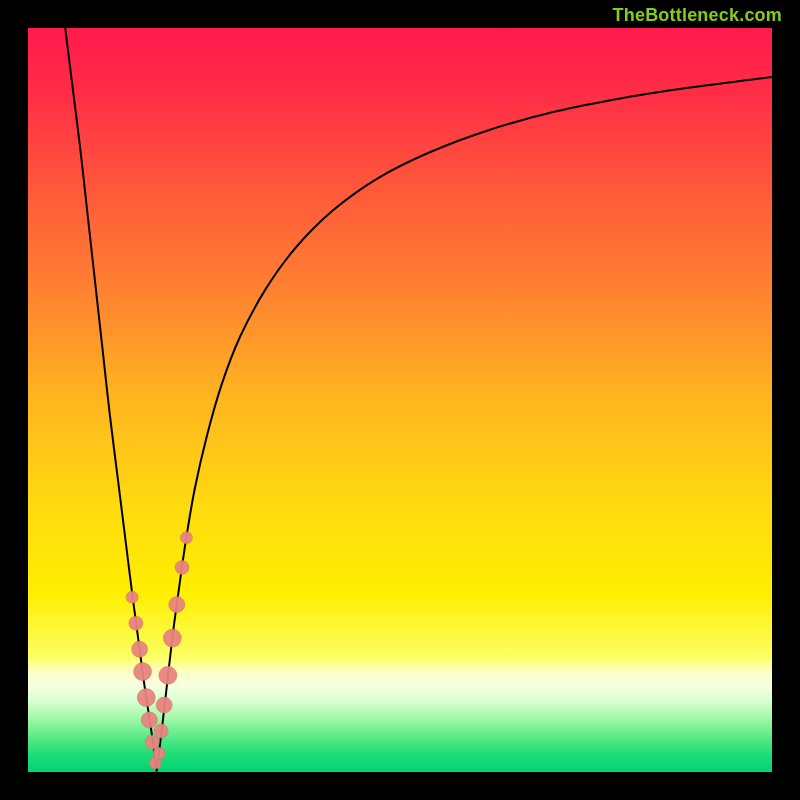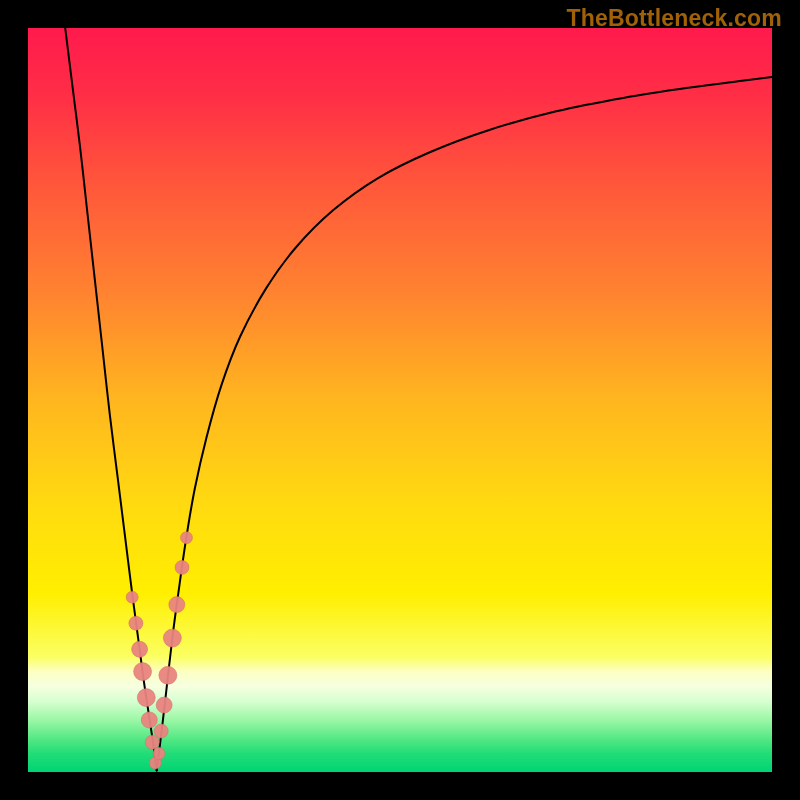--- a/index.html
+++ b/index.html
@@ -16,23 +16,23 @@
     top: 0;
     width: 800px;
     height: 800px;
     background: #000;
   }
   .attribution {
     position: absolute;
     top: 5px;
     right: 18px;
     font-family: Arial, Helvetica, sans-serif;
-    font-size: 23px;
+    font-size: 18px;
     font-weight: 600;
-    color: #a16207;
+    color: #84cc16;
     letter-spacing: 0.2px;
   }
   svg.plot {
     position: absolute;
     left: 28px;
     top: 28px;
     width: 744px;
     height: 744px;
     display: block;
   }

